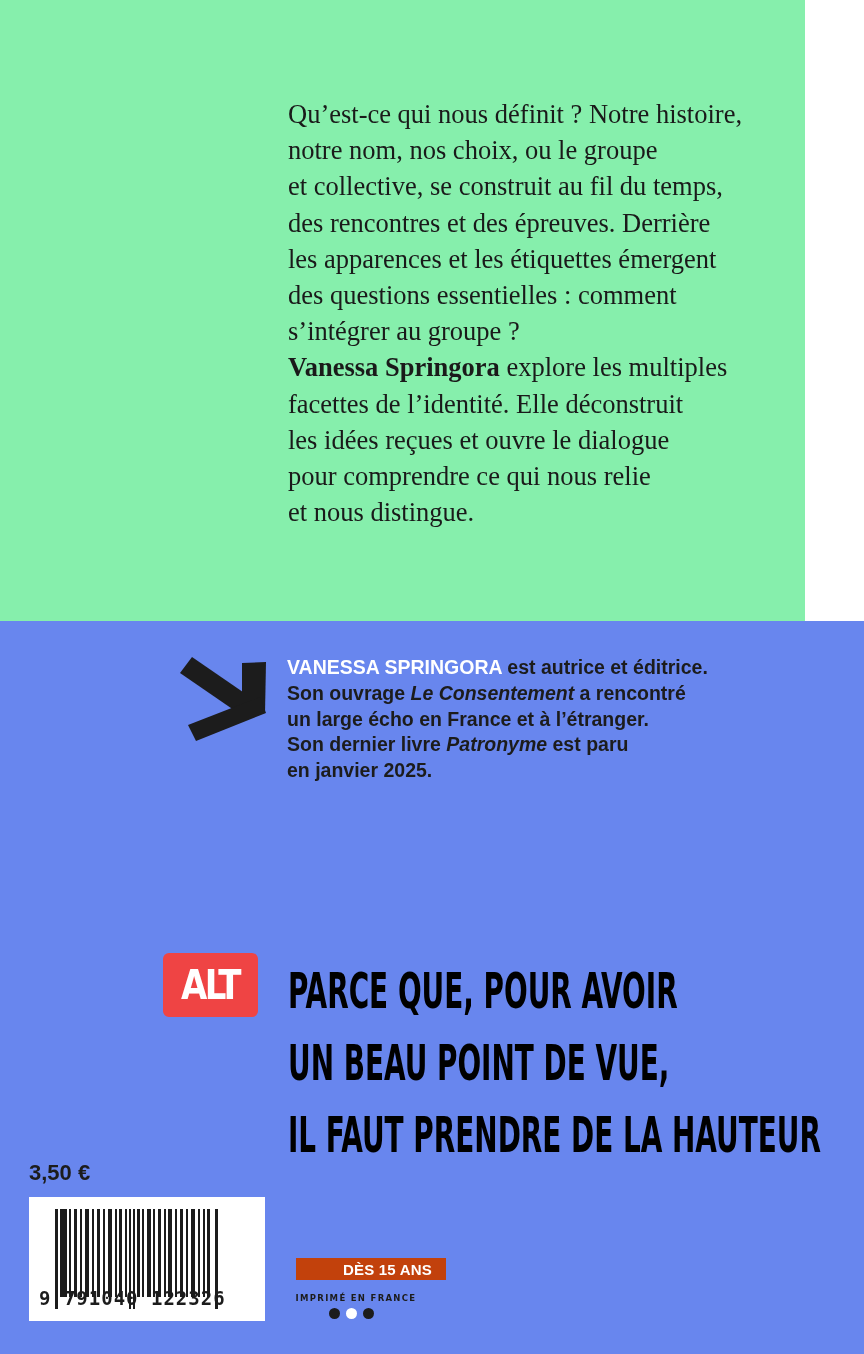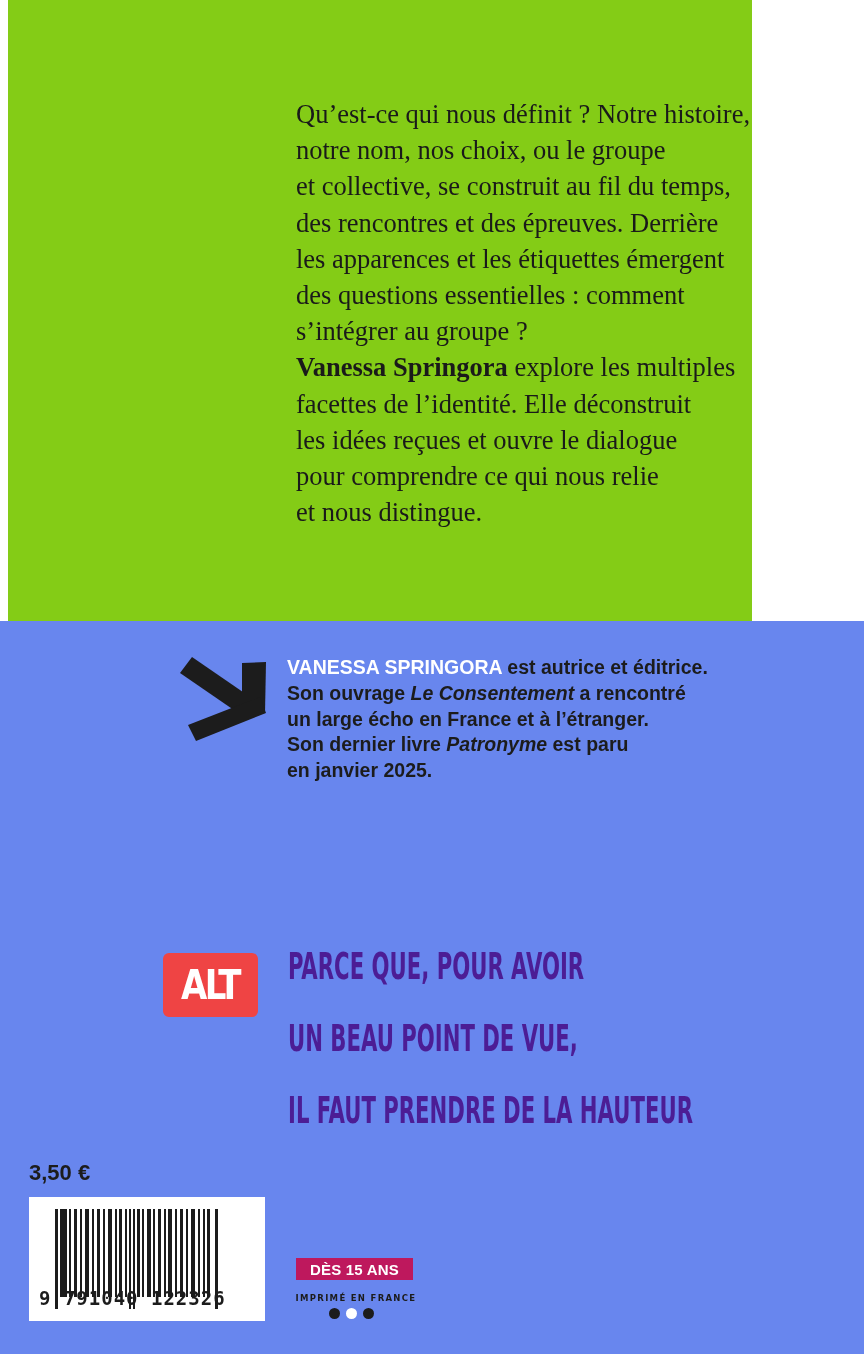--- a/index.html
+++ b/index.html
@@ -1,17 +1,17 @@
 <!DOCTYPE html>
 <html><head>
 <meta charset="utf-8">
 <style>
   html, body { margin: 0; padding: 0; }
   body { width: 864px; height: 1354px; position: relative; overflow: hidden; background: #ffffff; }
-  .top { position: absolute; left: 0; top: 0; width: 744px; height: 621px; background: #84cc16; margin-left: 8px; }
+  .top { position: absolute; left: 0; top: 0; width: 805px; height: 621px; background: #86efac; }
   .blurb {
     position: absolute; left: 288px; top: 96px; width: 560px;
     font-family: "Liberation Serif", "DejaVu Serif", serif;
     font-size: 26.5px; line-height: 36.2px; color: #1a1a1a;
   }
   .blurb .line { display: block; white-space: nowrap; }
   .blurb b { font-weight: bold; }
   .bottom { position: absolute; left: 0; top: 621px; width: 864px; height: 733px; }
   .arrow { position: absolute; left: 172px; top: 655px; width: 100px; height: 90px; }
   .bio {
@@ -24,43 +24,43 @@
   .bio i { font-style: italic; }
   .alt-badge {
     position: absolute; left: 163px; top: 953px; width: 95px; height: 64px;
     background: #ef4444; border-radius: 6px;
     display: flex; align-items: center; justify-content: center;
     color: #ffffff; font-family: "DejaVu Sans", sans-serif; font-weight: bold;
     font-size: 40px; letter-spacing: -3px; transform-origin: center;
   }
   .alt-badge span { display: inline-block; transform: scaleX(0.85); }
   .tagline {
-    position: absolute; left: 288px; top: 930px; width: 560px;
+    position: absolute; left: 288px; top: 955px; width: 560px;
     font-family: "DejaVu Sans Condensed", "DejaVu Sans", sans-serif;
-    font-weight: bold; color: #4c1d95; font-size: 38px; line-height: 72px;
+    font-weight: bold; color: #000000; font-size: 50px; line-height: 72px;
   }
   .tagline .line { display: block; white-space: nowrap; transform: scaleX(0.62); transform-origin: left center; letter-spacing: 0px; }
   .price {
     position: absolute; left: 29px; top: 1160px;
     font-family: "Liberation Sans", "DejaVu Sans", sans-serif; font-weight: bold;
     font-size: 22px; color: #1c1c1c;
   }
   .barcode {
     position: absolute; left: 29px; top: 1197px; width: 236px; height: 124px; background: #ffffff;
   }
   .barcode svg { position: absolute; left: 0; top: 0; }
   .barcode .digits {
     position: absolute; left: 10px; top: 90px; font-family: "DejaVu Sans Mono", monospace;
     font-weight: bold; font-size: 19px; color: #1c1c1c; letter-spacing: 1px; white-space: nowrap;
   }
   .age-badge {
     position: absolute; left: 296px; top: 1258px; width: 117px; height: 22px;
-    background: #be185d; color: #ffffff;
+    background: #c2410c; color: #ffffff;
     font-family: "Liberation Sans", "DejaVu Sans", sans-serif; font-weight: bold; font-size: 15px;
-    display: flex; align-items: center; justify-content: center; letter-spacing: 0.2px;
+    display: flex; align-items: center; justify-content: center; letter-spacing: 0.2px; padding-left: 33px;
   }
   .printed {
     position: absolute; left: 283px; top: 1293px; width: 146px; text-align: center;
     font-family: "DejaVu Sans", sans-serif; font-weight: bold; font-size: 8.5px; letter-spacing: 1.3px;
     color: #1c1c1c; white-space: nowrap;
   }
   .dots { position: absolute; left: 329px; top: 1308px; display: flex; gap: 6px; }
   .dot { width: 11px; height: 11px; border-radius: 50%; background: #1c1c1c; }
   .dot.light { background: #ffffff; }
 </style>

